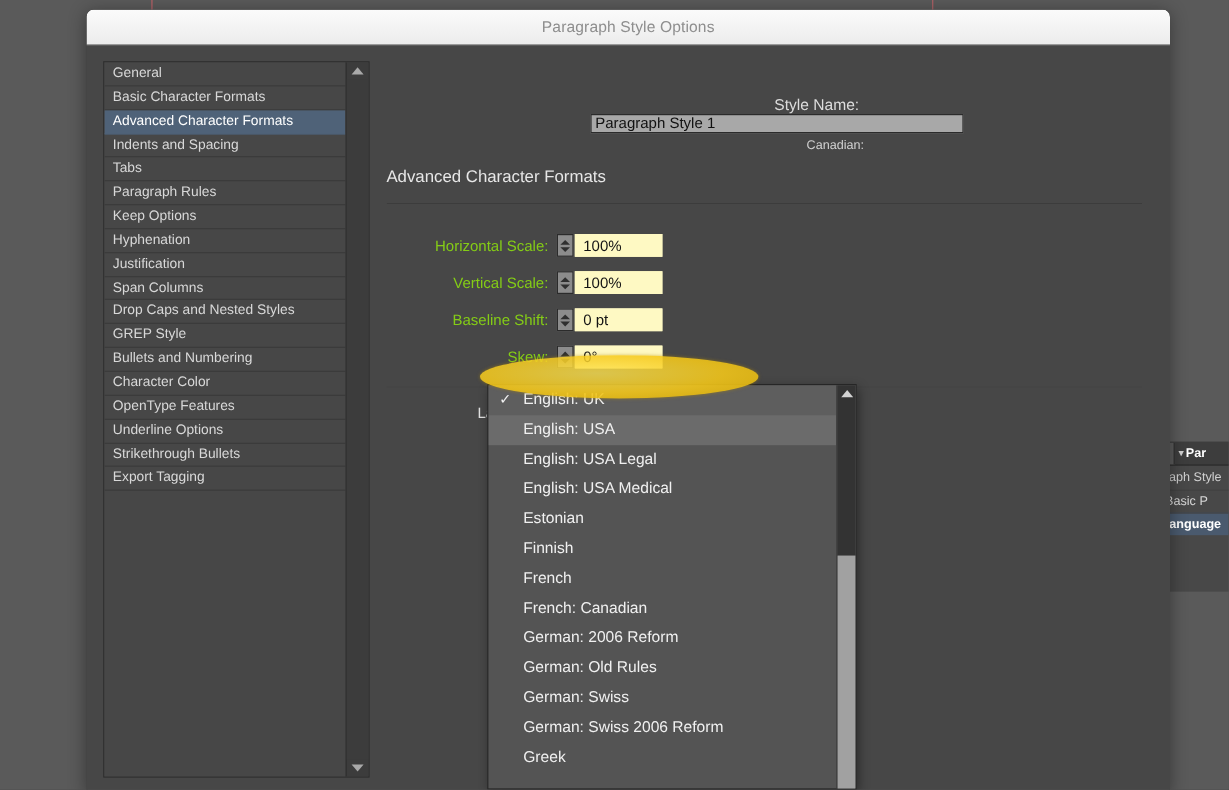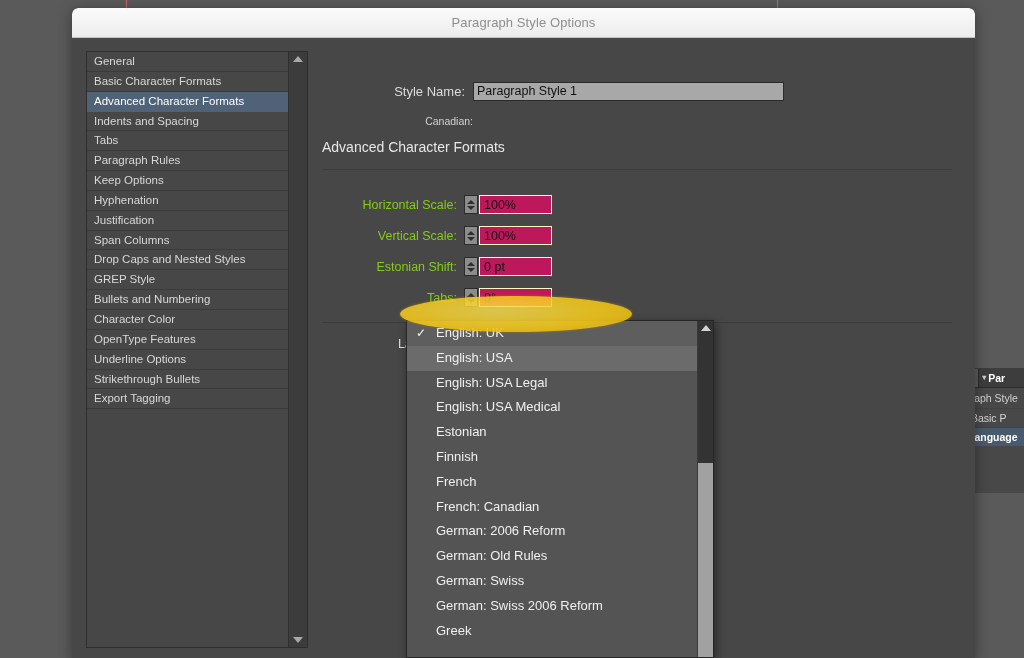--- a/index.html
+++ b/index.html
@@ -144,20 +144,21 @@
 
   
   #content-pane {
     position: absolute; left: 248px; top: 0px;
     right: 0; bottom: 0;
     padding-top: 42px;
   }
   .field-row {
     display: flex; align-items: center;
     margin-bottom: 0px;
+    flex-direction: column;
   }
   #stylename-row { height: 22px; align-items: center; }
   .field-label {
     font-size: 12.5px; color: #dcdcdc;
     text-align: right;
     padding-right: 8px;
   }
   #stylename-label { width: 153px; font-size: 13px; }
   #stylename-input {
     width: 311px; height: 19px;
@@ -209,22 +210,22 @@
     border-bottom: 4px solid #2f2f2f;
   }
   .stepper .tri-down {
     width: 0; height: 0;
     border-left: 4px solid transparent;
     border-right: 4px solid transparent;
     border-top: 4px solid #2f2f2f;
   }
   .num-input {
     width: 73px; height: 19px;
-    background: #be185d;
-    border: 1px solid #fef9c3;
+    background: #fef9c3;
+    border: 3px solid #fef9c3;
     font-size: 12.5px; color: #141414;
     padding: 4px 4px; line-height: 17px;
   }
 
   #divider-2 {
     margin-top: 12px; margin-left: 2px;
     width: 630px; height: 1px;
     background: #5c5c5c;
     border-bottom: 1px solid #3c3c3c;
   }
@@ -413,30 +414,30 @@
         <div class="num-row">
           <div class="num-label">Vertical Scale:</div>
           <div class="stepper">
             <div class="tri-up"></div>
             <div class="tri-down"></div>
           </div>
           <input class="num-input" type="text" value="100%" style="">
         </div>
 
         <div class="num-row">
-          <div class="num-label">Estonian Shift:</div>
+          <div class="num-label">Baseline Shift:</div>
           <div class="stepper">
             <div class="tri-up"></div>
             <div class="tri-down"></div>
           </div>
           <input class="num-input" type="text" value="0 pt" style="">
         </div>
 
         <div class="num-row">
-          <div class="num-label">Tabs:</div>
+          <div class="num-label">Skew:</div>
           <div class="stepper">
             <div class="tri-up"></div>
             <div class="tri-down"></div>
           </div>
           <input class="num-input" type="text" value="0°" style="">
         </div>
 
       </div>
 
       <div id="divider-2"></div>

